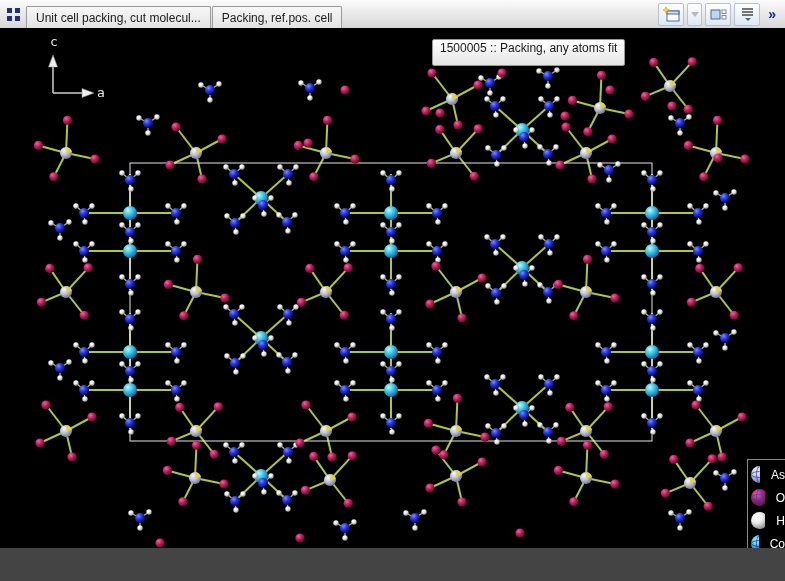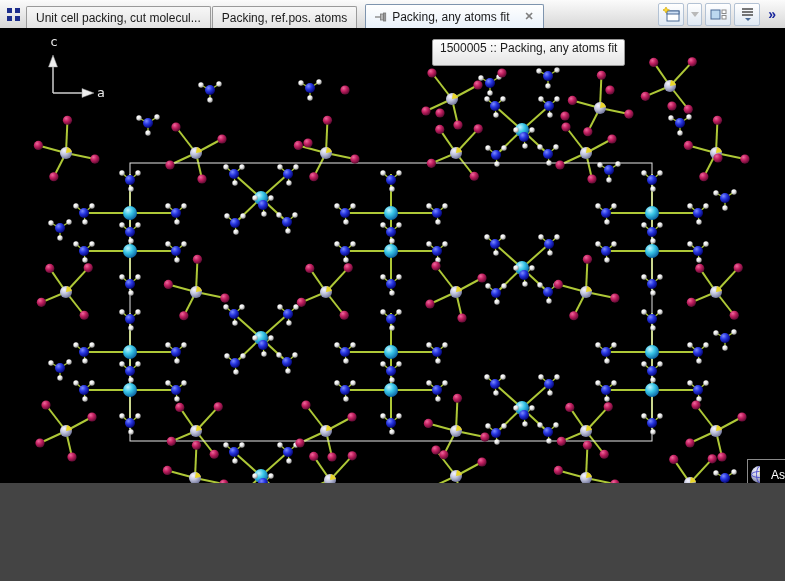--- a/index.html
+++ b/index.html
@@ -1,16 +1,16 @@
 <!DOCTYPE html>
 <html><head>
 <meta charset="utf-8">
 <style>
   html,body{margin:0;padding:0;background:#444;}
-  .app{position:relative;width:785px;height:483px;overflow:hidden;
+  .app{position:relative;width:785px;height:548px;overflow:hidden;
        font-family:"Liberation Sans",sans-serif;background:#000;}
 
   
   .tabbar{position:absolute;top:0;left:0;width:785px;height:28px;
           background:linear-gradient(#fbfbfb,#d7d7d7);
           display:flex;align-items:flex-end;box-sizing:border-box;}
   .gridicon{width:26px;height:26px;display:flex;align-items:center;justify-content:center;align-self:center;}
   .tab{height:21px;display:flex;align-items:center;gap:5px;
        padding:0 9px;margin-right:1px;
        background:linear-gradient(#f7f7f7,#e3e3e3);
@@ -57,30 +57,21 @@
         <rect x="8" y="0" width="5" height="5" fill="#1c2d8c"></rect>
         <rect x="0" y="8" width="5" height="5" fill="#1c2d8c"></rect>
         <rect x="8" y="8" width="5" height="5" fill="#1c2d8c"></rect>
       </svg>
     </div>
     <div id="tabs" style="display:flex;align-items:flex-end;">
         <div class="tab">
           <span>Unit cell packing, cut molecul...</span>
         </div>
         <div class="tab">
-          <span>Packing, ref.pos. atoms</span>
-        </div>
-        <div class="tab active">
-          <svg width="12" height="10">
-            <line x1="0" y1="5" x2="6" y2="5" stroke="#8a8a8a" stroke-width="1.4"></line>
-            <rect x="5.5" y="2" width="3" height="6" fill="#b5b5b5" stroke="#777" stroke-width="0.8"></rect>
-            <rect x="8.5" y="1" width="2.2" height="8" fill="#9a9a9a" stroke="#777" stroke-width="0.8"></rect>
-          </svg>
-          <span>Packing, any atoms fit</span>
-          <span class="close">✕</span>
+          <span>Packing, ref.pos. cell</span>
         </div>
       </div>
     <div class="tbactions">
       <div class="tbtn">
         <svg width="17" height="15">
           <rect x="4" y="4" width="12" height="10" fill="#ffffff" stroke="#4a6a96"></rect>
           <rect x="4" y="4" width="12" height="3" fill="#cfe0f4" stroke="#4a6a96"></rect>
           <polygon points="3,0 4.2,2.2 6.5,3 4.2,3.8 3,6 1.8,3.8 -0.5,3 1.8,2.2" fill="#ffd830" stroke="#c8a000" stroke-width="0.6"></polygon>
         </svg>
       </div>

